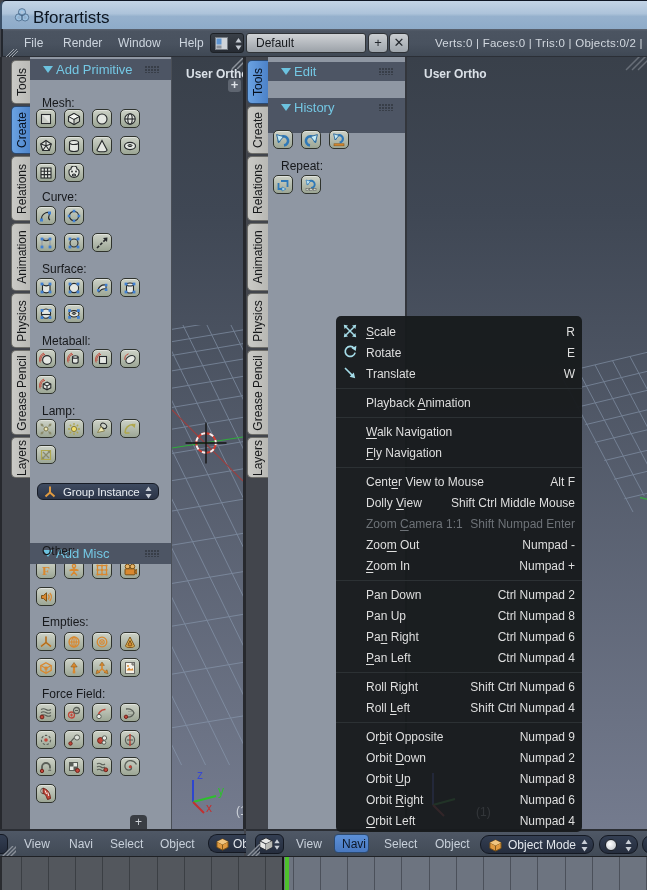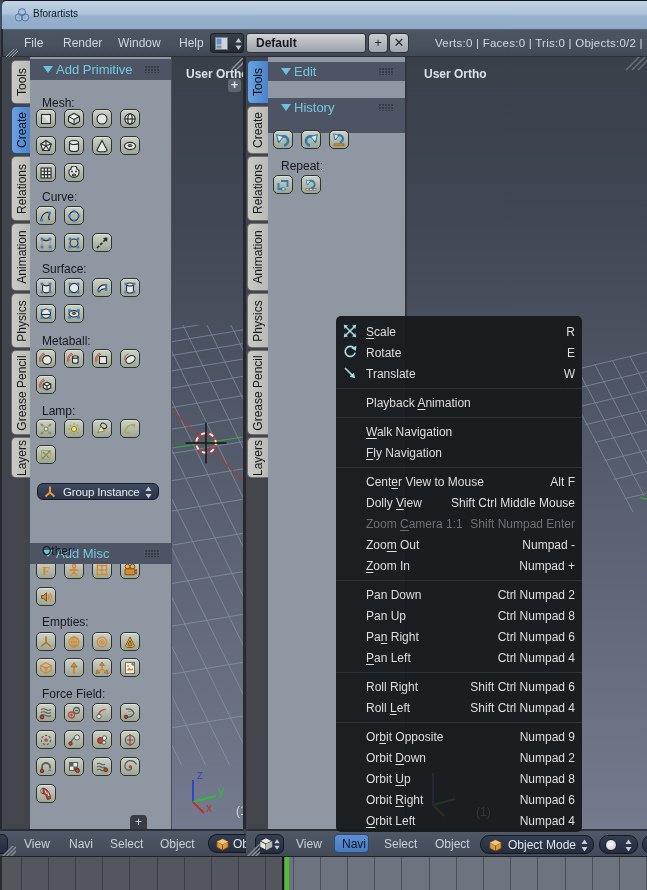--- a/index.html
+++ b/index.html
@@ -1,21 +1,21 @@
 <!DOCTYPE html>
 <html><head><meta charset="utf-8"><style>
   html,body{margin:0;padding:0;background:#000;}
   #s{position:relative;width:647px;height:890px;overflow:hidden;font-family:"Liberation Sans",sans-serif;background:#42454c;}
   #s *{box-sizing:border-box;}
   .abs{position:absolute;}
   #title{left:0;top:0;width:647px;height:29px;background:linear-gradient(#c3d4e6 0%,#adc3da 45%,#96b1cd 55%,#8eabc9 100%);border-top:1px solid #0e1624;border-left:2px solid #3b5068;border-radius:6px 0 0 0;}
-  #title .t{position:absolute;left:31px;top:7px;font-size:10px;color:#0c1520;}
+  #title .t{position:absolute;left:31px;top:7px;font-size:17px;color:#0c1520;}
   #info{left:1px;top:29px;width:647px;height:28px;background:linear-gradient(#5b6370 0%,#4b5461 8%,#49525f 55%,#3f4854 100%);border-left:2px solid #23272e;border-bottom:1px solid #2b2f36;}
   .mtxt{position:absolute;top:7px;font-size:12px;color:#cdd5de;}
-  #deffield{position:absolute;left:243px;top:4px;width:120px;height:20px;border:1px solid #303438;border-radius:3px;background:linear-gradient(#d0d3d6,#9ba1a8);color:#15181c;font-size:12px;padding:2px 0 0 9px;font-weight:bold;}
+  #deffield{position:absolute;left:243px;top:4px;width:120px;height:20px;border:1px solid #303438;border-radius:3px;background:linear-gradient(#d0d3d6,#9ba1a8);color:#15181c;font-size:12px;padding:2px 0 0 9px;}
   .sqbtn{position:absolute;top:4px;width:20px;height:20px;border:1px solid #2e3237;border-radius:4px;background:linear-gradient(#c9cdd1,#9fa6ad);color:#23282e;font-size:13px;text-align:center;line-height:17px;}
   #stats{position:absolute;left:432px;top:8px;font-size:11.5px;letter-spacing:0.25px;color:#d2d8df;white-space:nowrap;}
   .tabcol{top:57px;width:30px;height:772px;background:#42454c;}
   #tabL{left:0;border-left:2px solid #26282d;}
   #tabR{left:246px;width:22px;}
   .tab{position:absolute;display:flex;align-items:center;justify-content:center;background:linear-gradient(90deg,#cacac6,#b8b8b4);border:1px solid #6e6e6a;border-right:none;border-radius:5px 0 0 5px;color:#16181a;font-size:12px;}
   .tab span{transform:rotate(-90deg);white-space:nowrap;}
   .tab.sel{background:linear-gradient(90deg,#6aa2e2,#4c82c8);border-color:#2c4a70;color:#06101e;}
   #shelfL{left:30px;top:57px;width:142px;height:784px;background:#8f97a3;border-right:1px solid #4a4f57;}
   #shelfR{left:268px;top:57px;width:139px;height:772px;background:#8f97a3;border-right:2px solid #33363c;}

